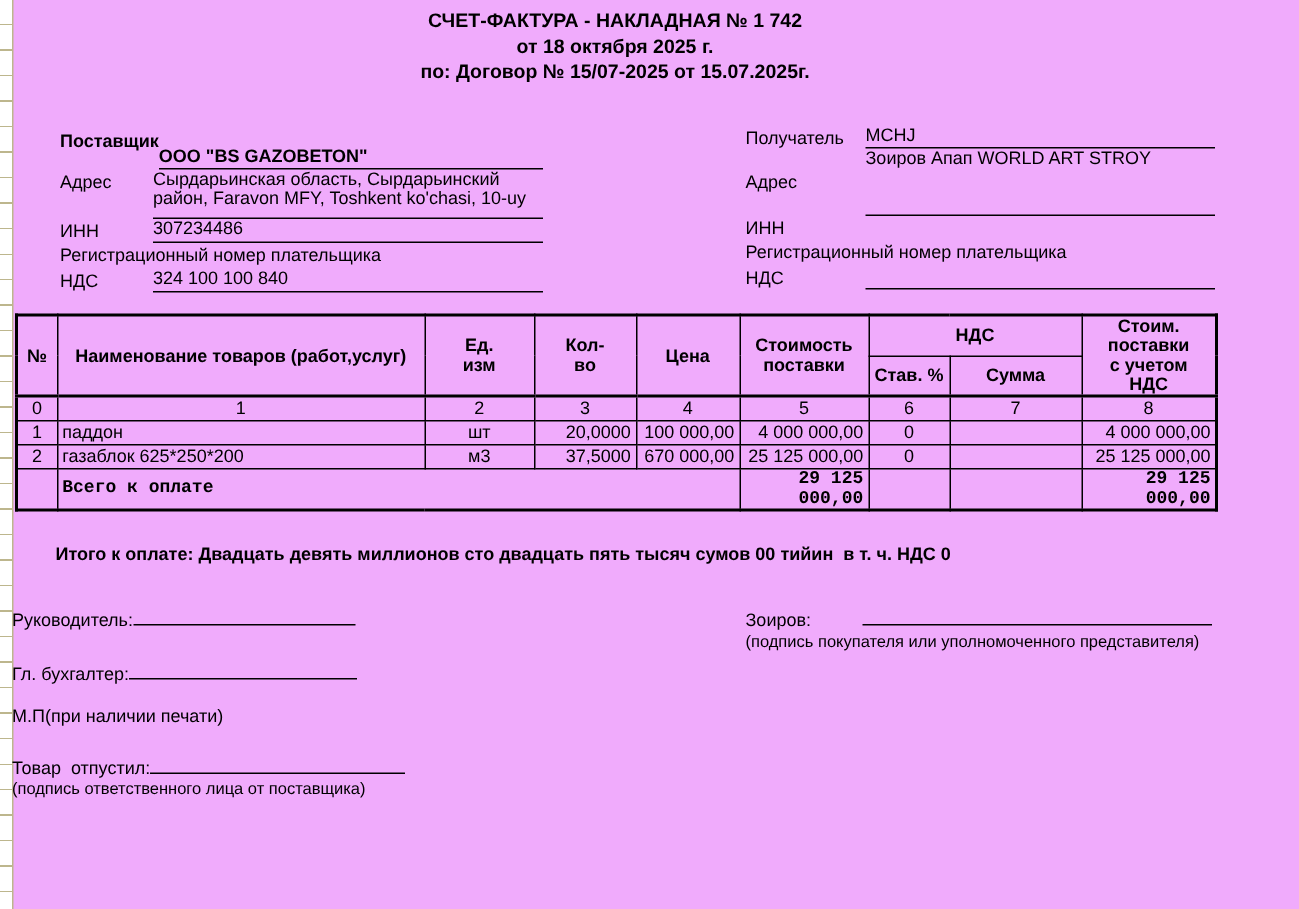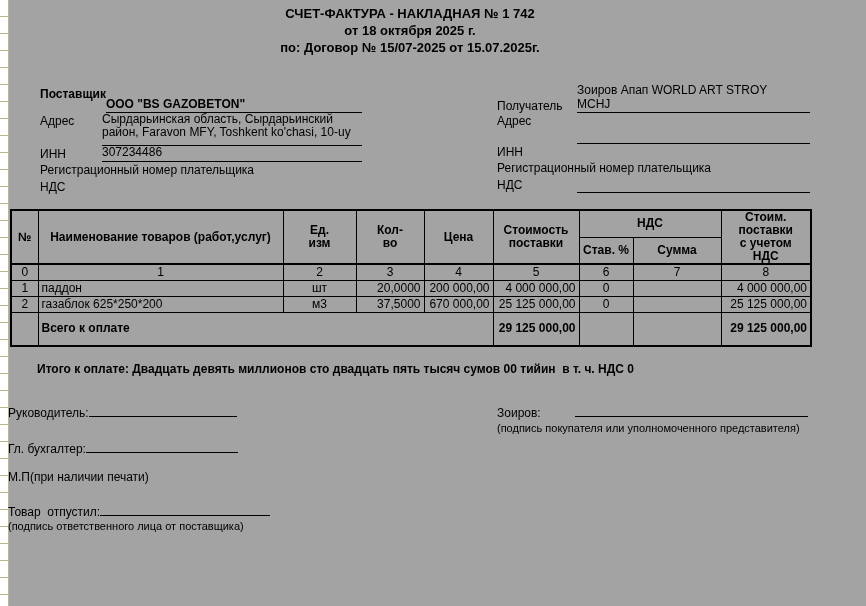--- a/index.html
+++ b/index.html
@@ -1,21 +1,21 @@
 <!DOCTYPE html>
 <html><head>
 <meta charset="utf-8">
 <style>
   * { margin:0; padding:0; box-sizing:border-box; }
   html,body { background:#fff; }
   body {
     width:866px; height:606px; position:relative; overflow:hidden;
     font-family:"Liberation Sans", sans-serif; color:#000;
   }
-  .page { position:absolute; inset:0; background:#a3a3a3; }
+  .page { position:absolute; inset:0; background:#f0abfc; }
 
   
   .grid-strip {
     position:absolute; left:0; top:0; width:9px; height:606px;
     border-right:1px solid #bdb68d;
     background:repeating-linear-gradient(to bottom, #ffffff 0 16px, #bdb68d 16px 17px);
   }
 
   
   .doc-header {
@@ -50,21 +50,21 @@
     border:2px solid #000;
   }
   .inv-table th, .inv-table td {
     border:1px solid #000; padding:0 3px; overflow:hidden; vertical-align:middle;
   }
   .inv-table th { font-weight:bold; text-align:center; white-space:pre-line; }
   .hrow1 th { height:26px; }
   .hrow2 th { height:26px; }
   .numrow td { height:16px; text-align:center; border-top:2px solid #000; }
   .datarow td { height:16px; }
-  .totalrow td { height:34px; font-weight:bold; }
+  .totalrow td { height:16px; font-weight:bold;font-family:Liberation Mono, monospace; }
   .c-center { text-align:center; }
   .c-left { text-align:left; }
   .c-right { text-align:right; }
 
   
   .totals-words {
     position:absolute; left:37px; top:362px;
     font-size:12px; font-weight:bold; white-space:pre;text-align:center;
   }
 
@@ -104,31 +104,32 @@
       <div class="pvalue">Сырдарьинская область, Сырдарьинский
 район, Faravon MFY, Toshkent ko'chasi, 10-uy</div>
     </div>
     <div class="prow row-line">
       <div class="plabel">ИНН</div>
       <div class="pvalue">307234486</div>
     </div>
     <div class="row-fulltext">Регистрационный номер плательщика</div>
     <div class="prow row-line">
       <div class="plabel">НДС</div>
+      <div class="pvalue">324 100 100 840</div>
     </div>
   </div>
 
   <div class="party receiver">
+    <div class="prow row-name2">
+      <div class="plabel">Получатель</div>
+      <div class="pvalue">MCHJ</div>
+    </div>
     <div class="prow row-topname">
       <div class="plabel"></div>
       <div class="pvalue nb">Зоиров Апап WORLD ART STROY</div>
-    </div>
-    <div class="prow row-name2">
-      <div class="plabel">Получатель</div>
-      <div class="pvalue">MCHJ</div>
     </div>
     <div class="prow row-addr">
       <div class="plabel">Адрес</div>
       <div class="pvalue"></div>
     </div>
     <div class="prow row-line">
       <div class="plabel">ИНН</div>
     </div>
     <div class="row-fulltext">Регистрационный номер плательщика</div>
     <div class="prow row-line">
@@ -179,21 +180,21 @@
       <td>5</td>
       <td>6</td>
       <td>7</td>
       <td>8</td>
     </tr>
     <tr class="datarow">
       <td class="c-center">1</td>
       <td class="c-left">паддон</td>
       <td class="c-center">шт</td>
       <td class="c-right">20,0000</td>
-      <td class="c-right">200 000,00</td>
+      <td class="c-right">100 000,00</td>
       <td class="c-right">4 000 000,00</td>
       <td class="c-center">0</td>
       <td class="c-right"></td>
       <td class="c-right">4 000 000,00</td>
     </tr>
     <tr class="datarow">
       <td class="c-center">2</td>
       <td class="c-left">газаблок 625*250*200</td>
       <td class="c-center">м3</td>
       <td class="c-right">37,5000</td>

